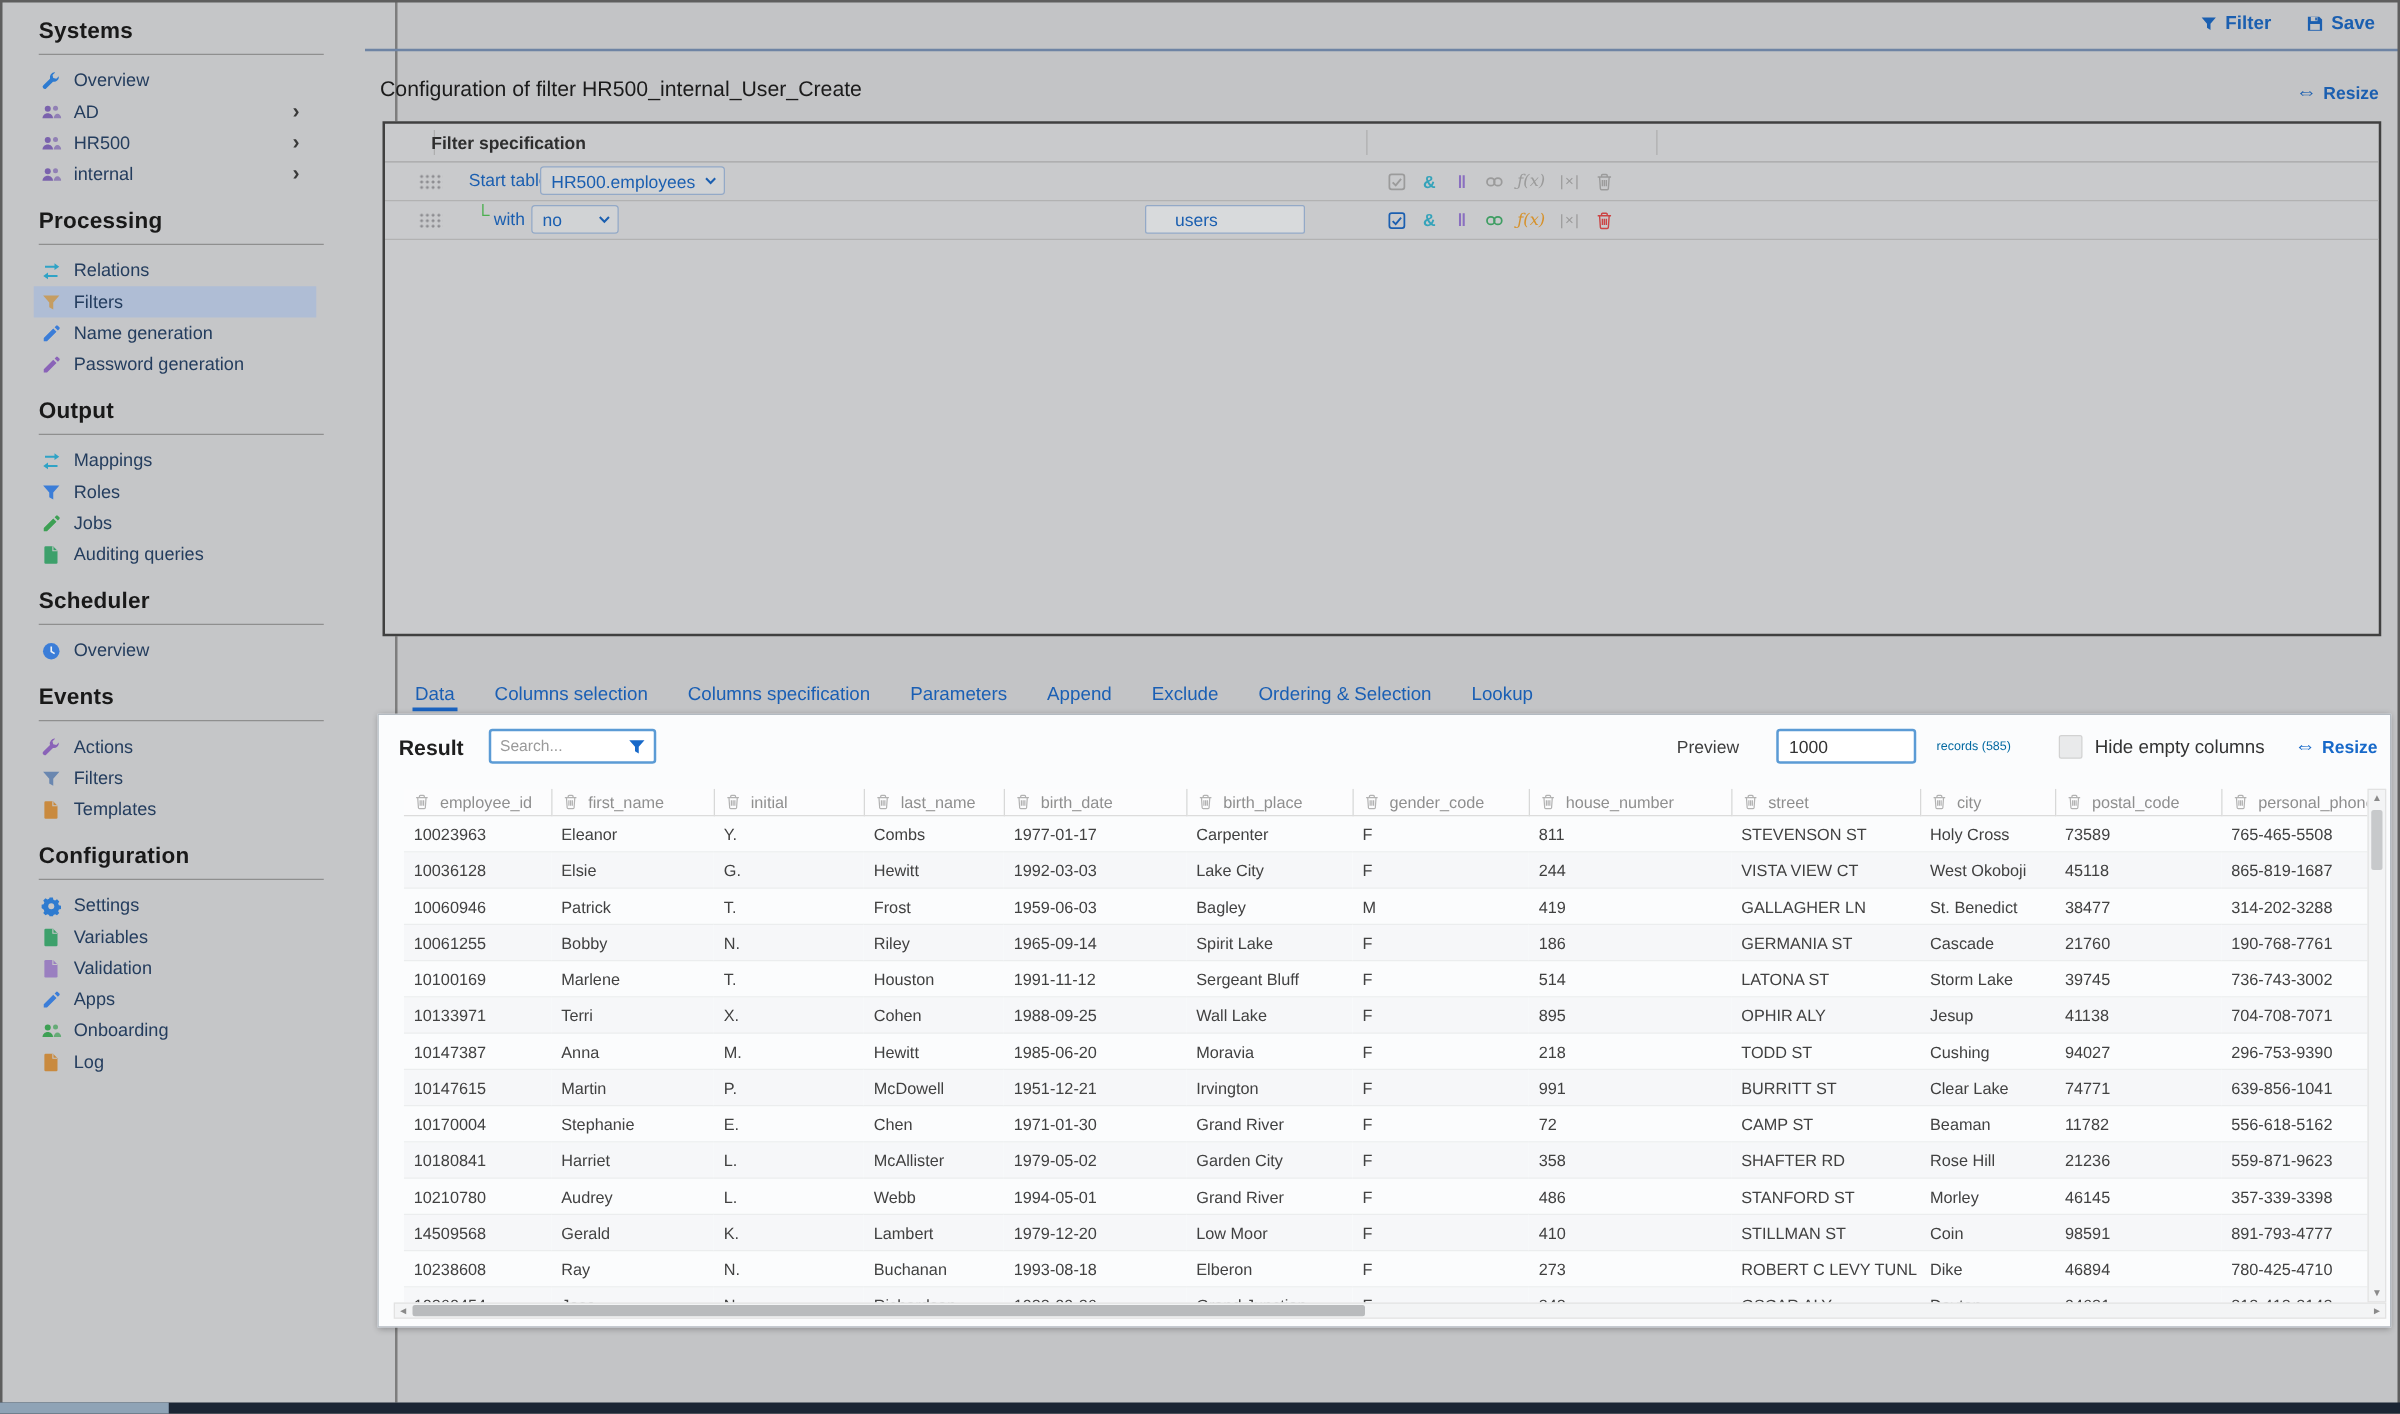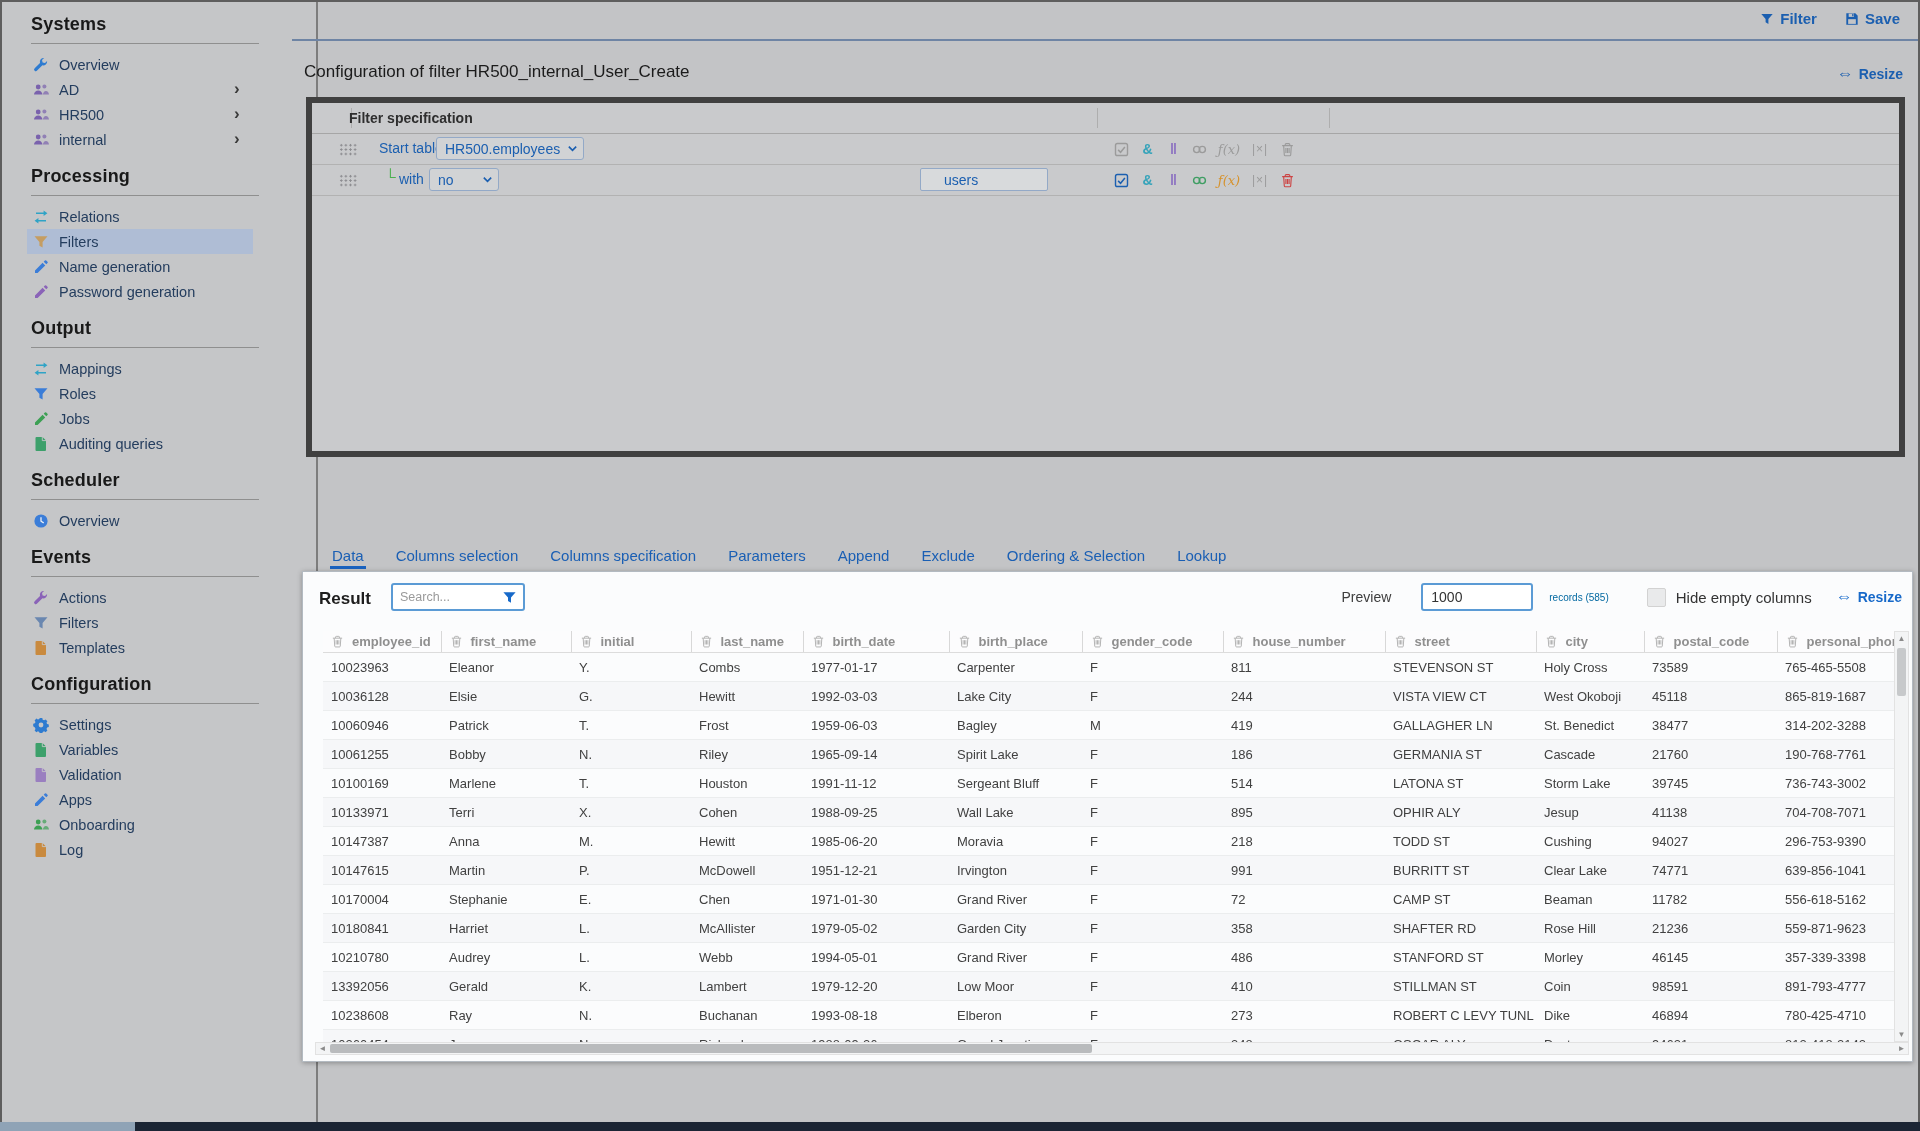--- a/index.html
+++ b/index.html
@@ -31,22 +31,22 @@
   .tb-actions{position:absolute;right:20px;top:10px;display:flex;gap:28px;align-items:center}
   .tb-btn{display:flex;align-items:center;gap:6px;color:#1b5fb0;font-size:15px;font-weight:600;cursor:pointer}
   .tb-btn .icn{width:14px;height:14px;color:#1b5fb0}
 
   .page-title{position:absolute;left:304px;top:62px;font-size:17px;font-weight:normal;color:#1b1b1b}
   .resize-link{display:flex;align-items:center;gap:5px;color:#1b5fb0;font-size:14px;font-weight:600;cursor:pointer}
   .resize-top{position:absolute;right:17px;top:66px}
   .dbl-arrow{font-size:17px;line-height:14px;font-weight:bold}
 
   
-  .filter-panel{position:absolute;left:306px;top:97px;width:1599px;height:360px;background:#c9cacc;
-                border:6px solid #404040;box-sizing:border-box}
+  .filter-panel{position:absolute;left:306px;top:97px;width:1599px;height:412px;background:#c9cacc;
+                border:2px solid #404040;box-sizing:border-box}
   .fs-header{position:relative;height:30px;border-bottom:1px solid #a6a6a6}
   .fs-header .fs-title{position:absolute;left:37px;top:7px;font-size:14px;font-weight:600;color:#2e2e2e}
   .fs-vdiv{position:absolute;top:5px;bottom:5px;width:1px;background:#aeaeae}
   .fs-row{position:relative;height:30px;border-bottom:1px solid #b2b2b2}
   .grip{position:absolute;left:27px;top:9px;width:19px;height:13px;cursor:grab;
         background-image:radial-gradient(#8c8c90 1.1px,transparent 1.3px);background-size:4.6px 4.4px}
   .fs-label{position:absolute;top:6px;font-size:14px;color:#1b5fb0;white-space:nowrap}
   .branch{position:absolute;top:3px;font-size:15px;color:#4caf50;font-weight:bold}
   .sel{position:absolute;top:3px;height:23px;background:#d1d3d5;border:1px solid #93a9c7;border-radius:3px;
        box-sizing:border-box;display:flex;align-items:center;padding:0 20px 0 8px;font-size:14px;color:#1b5fb0;
@@ -81,21 +81,21 @@
   .preview-input{width:112px;height:28px;border:2px solid #5b9bd5;border-radius:3px;font-size:14px;color:#333;
                  padding:0 8px;box-sizing:border-box;font-family:inherit;background:#fff;outline:none;margin-right:16px}
   .records{font-size:10px;color:#0369a1;margin-right:38px}
   .cbx{width:17px;height:17px;background:#e9eaeb;border:1px solid #d2d2d2;border-radius:2px;cursor:pointer;margin-right:10px}
   .hide-label{font-size:15px;color:#333;margin-right:24px}
 
   
   .table-zone{position:absolute;left:20px;top:59px;width:1571px;height:411px;overflow:hidden}
   table.grid{border-collapse:collapse;table-layout:fixed;width:1634px}
   .grid th{height:21px;border-bottom:1px solid #dcdcdc;border-right:1px solid #d8d8d8;background:#fcfcfd;
-           font-weight:bold;font-size:13px;color:#8f8f8f;text-align:left;padding:0 0 0 8px;
+           font-weight:normal;font-size:13px;color:#8f8f8f;text-align:left;padding:0 0 0 8px;
            white-space:nowrap;overflow:hidden}
   .grid th:last-child{border-right:none}
   .grid th .icn{width:13px;height:13px;color:#b2b2b2;margin-right:8px;vertical-align:-2px}
   .grid td{height:28px;border-bottom:1px solid #ebedee;font-size:13px;color:#414141;
            padding:0 0 0 8px;white-space:nowrap;overflow:hidden}
   .grid tbody tr:nth-child(even) td{background:#f6f7f9}
 
   
   .vscroll{position:absolute;left:1591px;top:59px;width:15px;height:411px;background:#f3f4f5;
            border:1px solid #e2e2e2;box-sizing:border-box}
@@ -657,21 +657,21 @@
             <td>1994-05-01</td>
             <td>Grand River</td>
             <td>F</td>
             <td>486</td>
             <td>STANFORD ST</td>
             <td>Morley</td>
             <td>46145</td>
             <td>357-339-3398</td>
           </tr>
           <tr>
-            <td>13392056</td>
+            <td>14509568</td>
             <td>Gerald</td>
             <td>K.</td>
             <td>Lambert</td>
             <td>1979-12-20</td>
             <td>Low Moor</td>
             <td>F</td>
             <td>410</td>
             <td>STILLMAN ST</td>
             <td>Coin</td>
             <td>98591</td>

